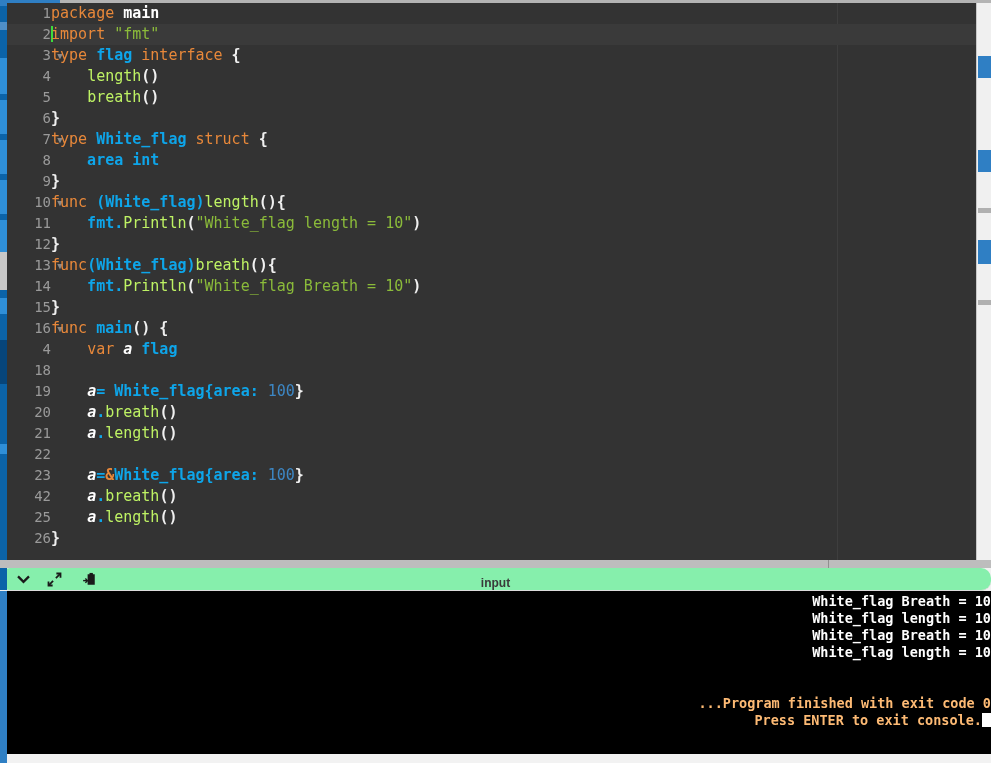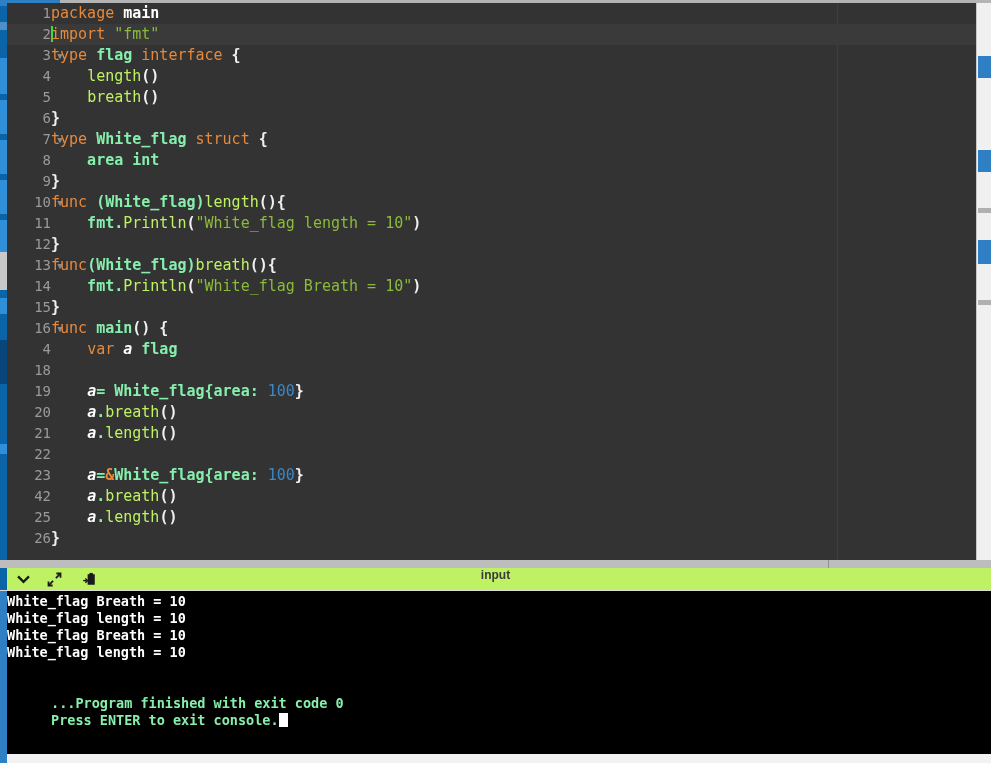--- a/index.html
+++ b/index.html
@@ -143,45 +143,46 @@
     vertical-align: -3px;
     margin-right: -2px;
   }
 
   
   .t-kw   { color: #e8883a; }
   .t-fn   { color: #bef264; }
   .t-str  { color: #8bbb3a; }
   .t-num  { color: #3d87c4; }
   .t-pkg  { color: #ffffff; font-weight: bold; }
-  .t-pln  { color: #86efac; font-weight: bold; }
+  .t-pln  { color: #0ea5e9; font-weight: bold; }
   .t-punc { color: #f0f0f0; font-weight: bold; }
   .t-var  { color: #ffffff; font-weight: bold; font-style: italic; }
   .t-amp  { color: #e8883a; font-weight: bold; }
 
   
   #toolbar-wrap { flex: 0 0 auto; }
   #toolbar-top-strip {
     height: 8px;
     background: #bdbdbd;
     position: relative;
   }
   #toolbar-top-strip .divider {
     position: absolute;
     left: 828px; top: 0;
     width: 1px; height: 8px;
     background: #8f8f8f;
   }
   #toolbar {
     position: relative;
     height: 22px;
-    background: #bef264;
+    background: #86efac;
     border-bottom: 1px solid #dcdcdc;
     display: flex;
-    align-items: flex-start;
+    align-items: flex-end;
+    border-radius: 10px;
   }
   #toolbar .rail-stub {
     position: absolute;
     left: 0; top: 0;
     width: 7px; height: 22px;
     background: #0b63a8;
   }
   .tb-btn {
     width: 28px;
     height: 22px;
@@ -218,23 +219,24 @@
   }
   #console-text {
     position: absolute;
     left: 7px; top: 2px;
     right: 0; bottom: 0;
     font-family: "DejaVu Sans Mono", monospace;
     font-size: 13.5px;
     line-height: 17px;
     font-weight: bold;
     white-space: pre;
+    text-align: right;
   }
   .c-out  { color: #ffffff; }
-  .c-done { color: #86efac; padding-left: 44px; }
+  .c-done { color: #fdba74; padding-left: 44px; }
   .c-blank { height: 17px; }
   .blockcaret {
     display: inline-block;
     width: 9px;
     height: 14px;
     background: #ffffff;
     vertical-align: -2px;
   }
   #console-bottom-strip {
     position: absolute;

